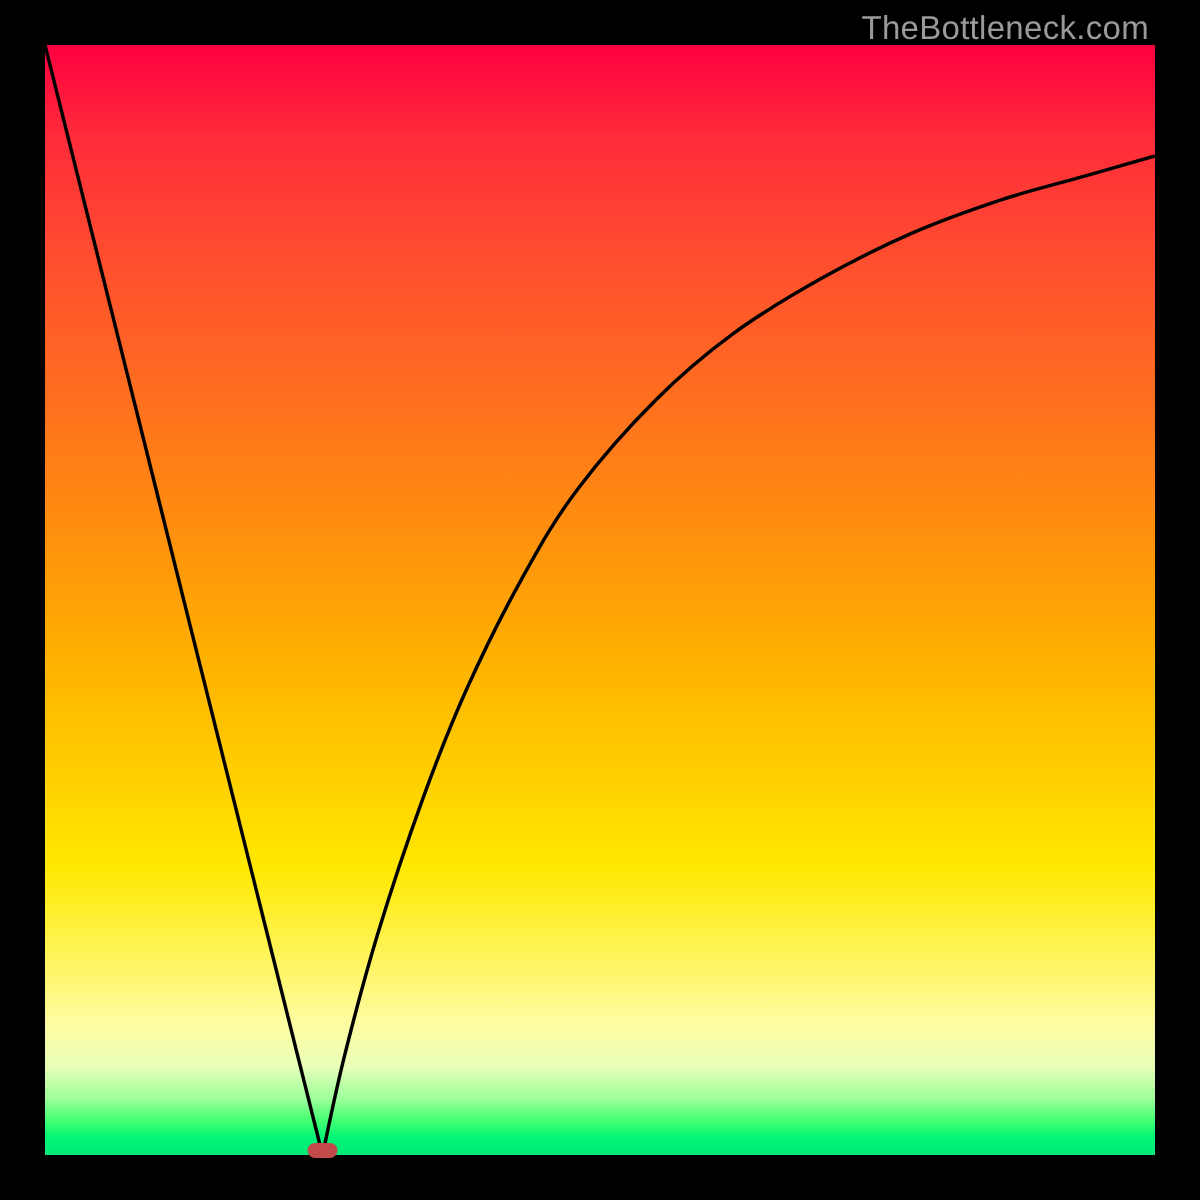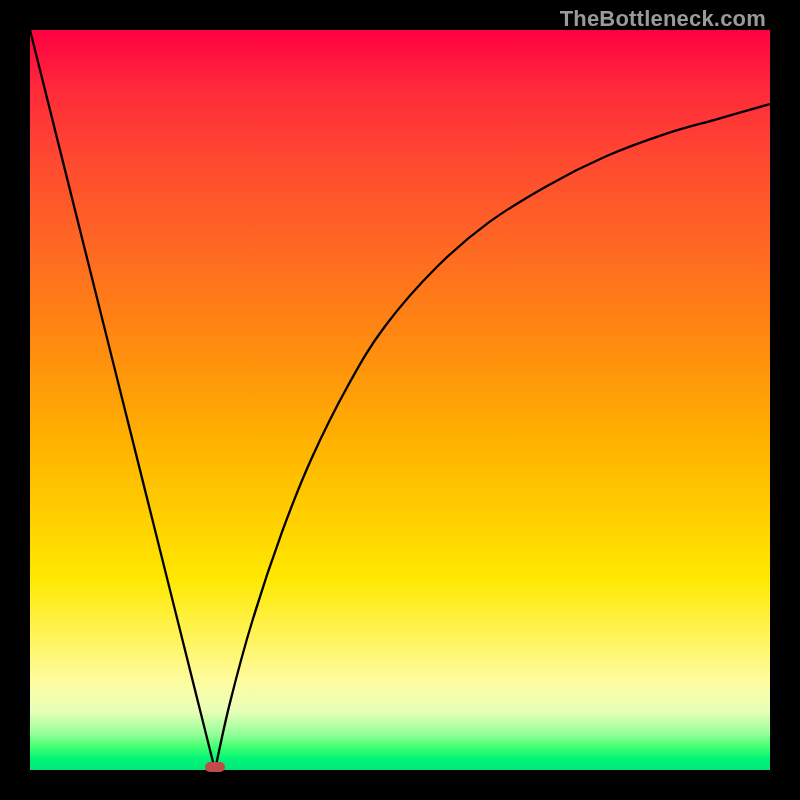--- a/index.html
+++ b/index.html
@@ -41,21 +41,21 @@
       #00f576 98.5%,
       #00e878 100%
     );
   }
   .watermark {
     position: absolute;
     top: 6px;
     right: 34px;
     color: #9a9a9a;
     font-size: 22px;
-    font-weight: 700;
+    font-weight: 400;
     letter-spacing: 0.2px;
     user-select: none;
   }
   svg.curve {
     position: absolute;
     left: 0;
     top: 0;
     width: 740px;
     height: 740px;
   }

